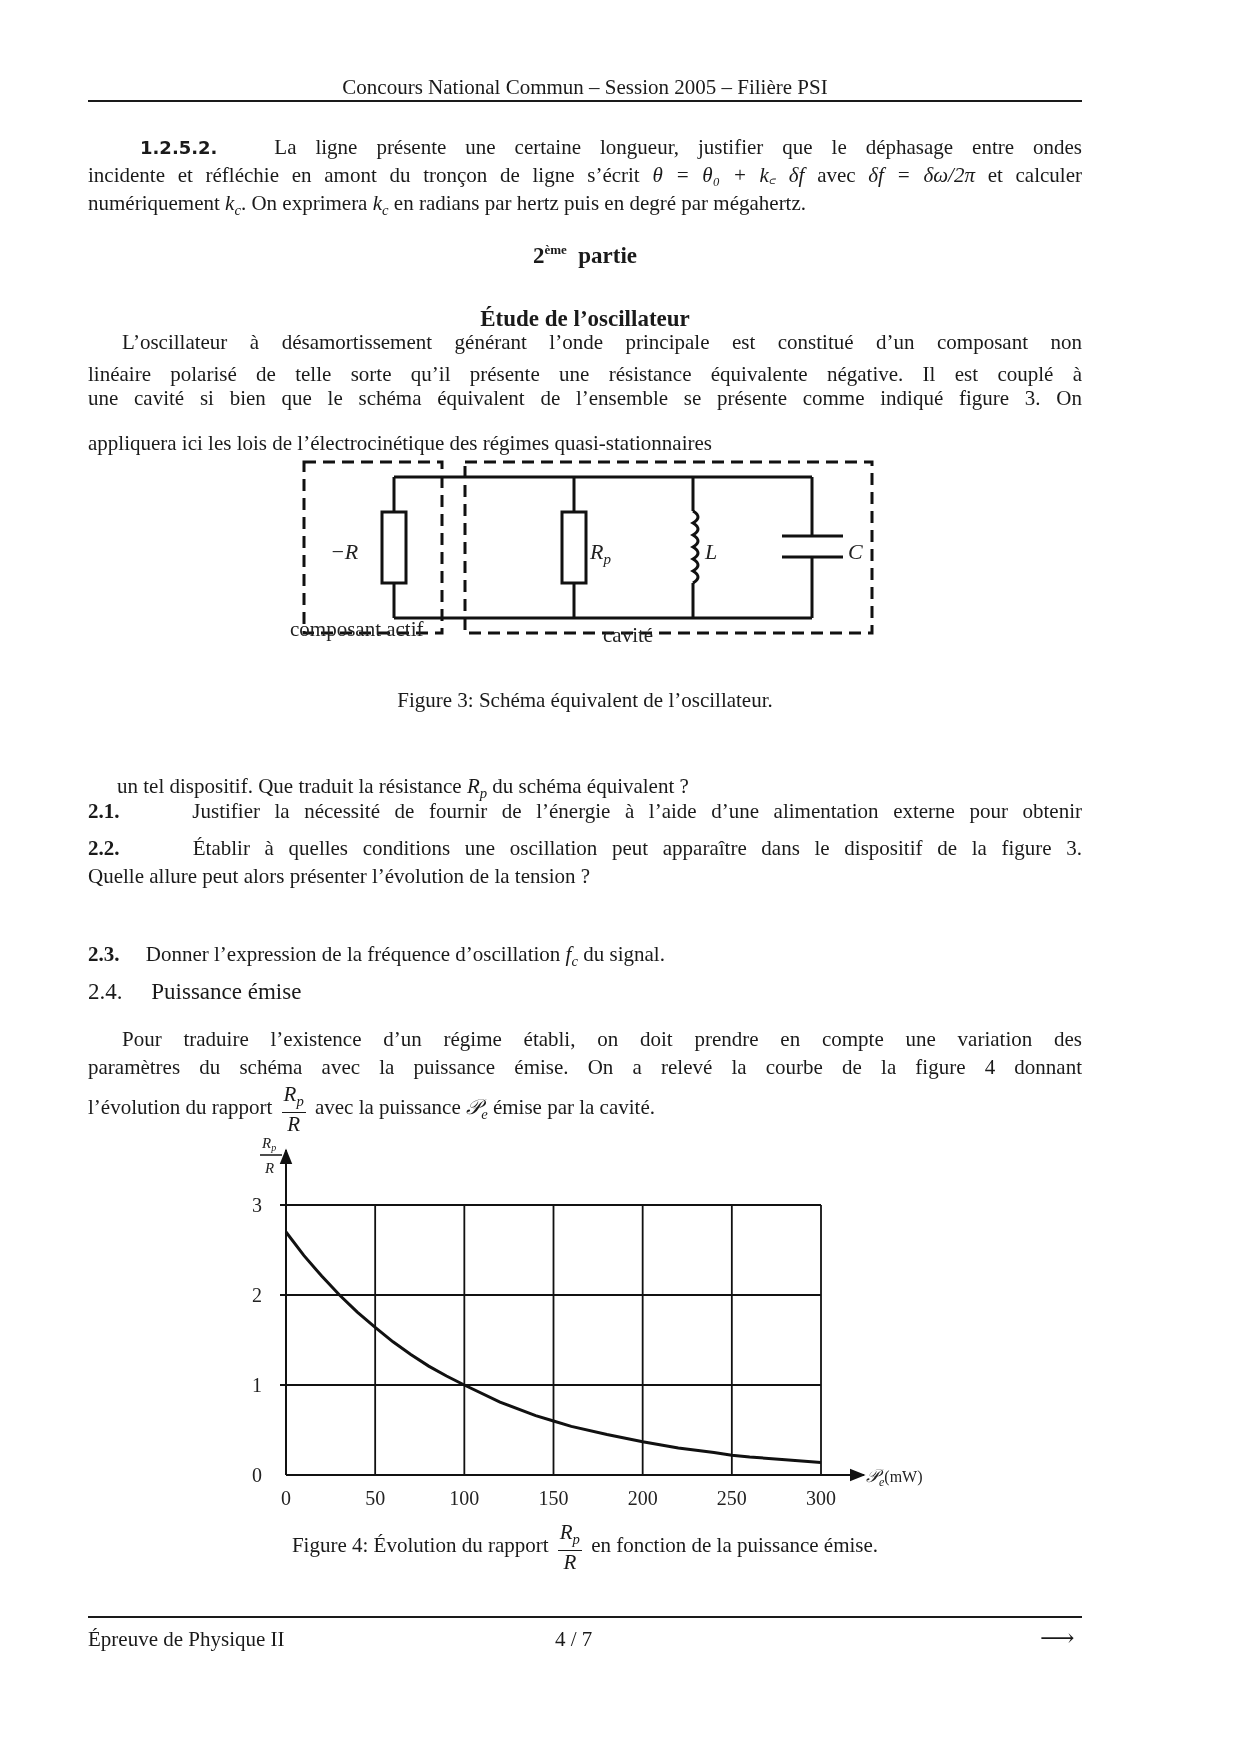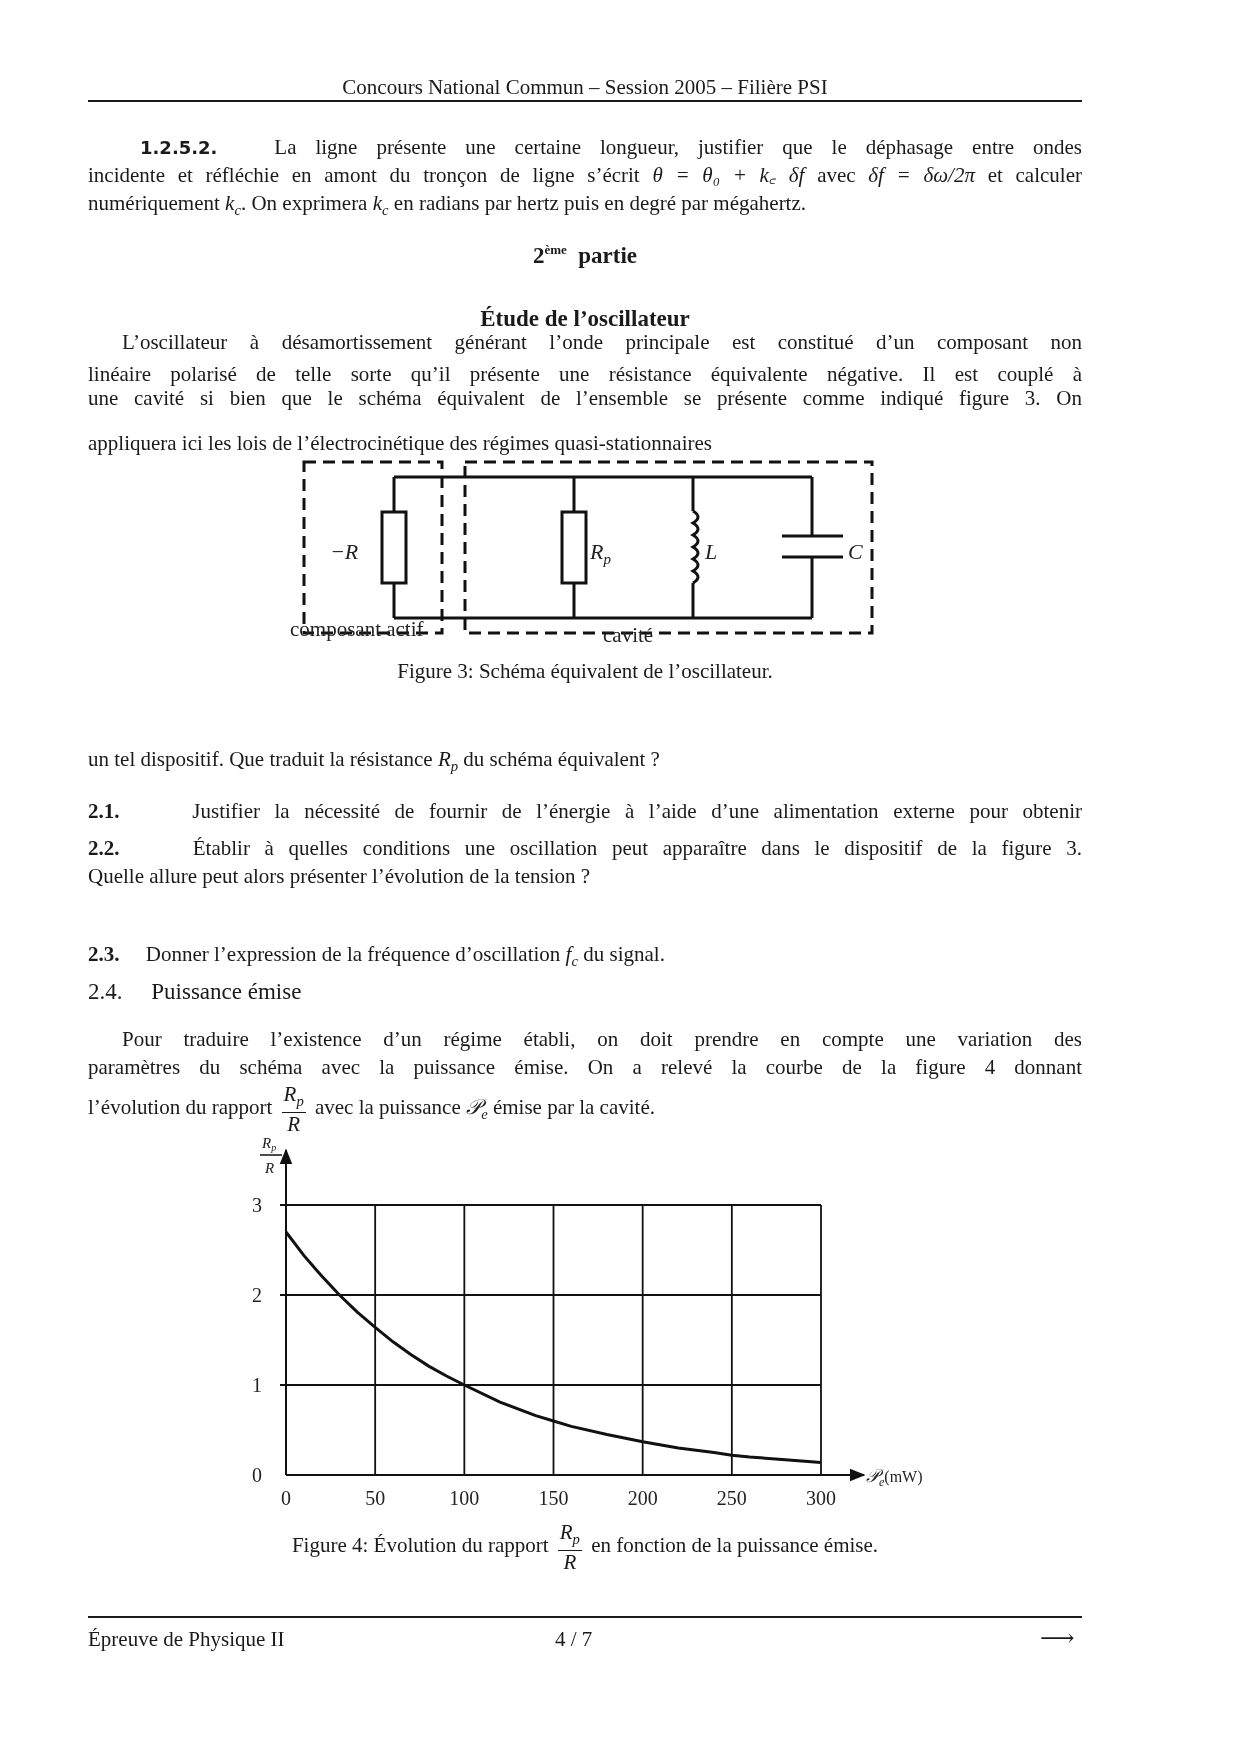--- a/index.html
+++ b/index.html
@@ -75,26 +75,26 @@
     <text x="330" y="559">−R</text>
     <text x="590" y="559"><tspan>R</tspan><tspan font-size="15" dy="5">p</tspan></text>
     <text x="705" y="559">L</text>
     <text x="848" y="559">C</text>
   </g>
   <g font-size="21" fill="#222">
     <text x="290" y="636">composant actif</text>
     <text x="603" y="642">cavité</text>
   </g>
 </svg>
-<div class="line center" style="top:657px;">Figure 3: Schéma équivalent de l’oscillateur.</div>
+<div class="line center" style="top:686px;">Figure 3: Schéma équivalent de l’oscillateur.</div>
 
 <div class="line just" style="top:749px;margin-top:48px;">
   <span class="bold">2.1.</span>&nbsp;&nbsp;&nbsp;&nbsp; <span>Justifier la nécessité de fournir de l’énergie à l’aide d’une alimentation externe pour obtenir</span>
 </div>
-<div class="line" style="top:745px;">
+<div class="line" style="top:772px;margin-left:29px;">
   <span>un tel dispositif. Que traduit la résistance </span><i class="m">R<sub>p</sub></i><span> du schéma équivalent ?</span>
 </div>
 
 <div class="line just" style="top:834px;">
   <span class="bold">2.2.</span>&nbsp;&nbsp;&nbsp;&nbsp; <span>Établir à quelles conditions une oscillation peut apparaître dans le dispositif de la figure 3.</span>
 </div>
 <div class="line" style="top:862px;">Quelle allure peut alors présenter l’évolution de la tension ?</div>
 
 <div class="line" style="top:920px;margin-top:20px;">
   <span class="bold">2.3.</span>&nbsp;&nbsp;&nbsp;&nbsp; <span>Donner l’expression de la fréquence d’oscillation </span><i class="m">f<sub>c</sub></i><span> du signal.</span>

